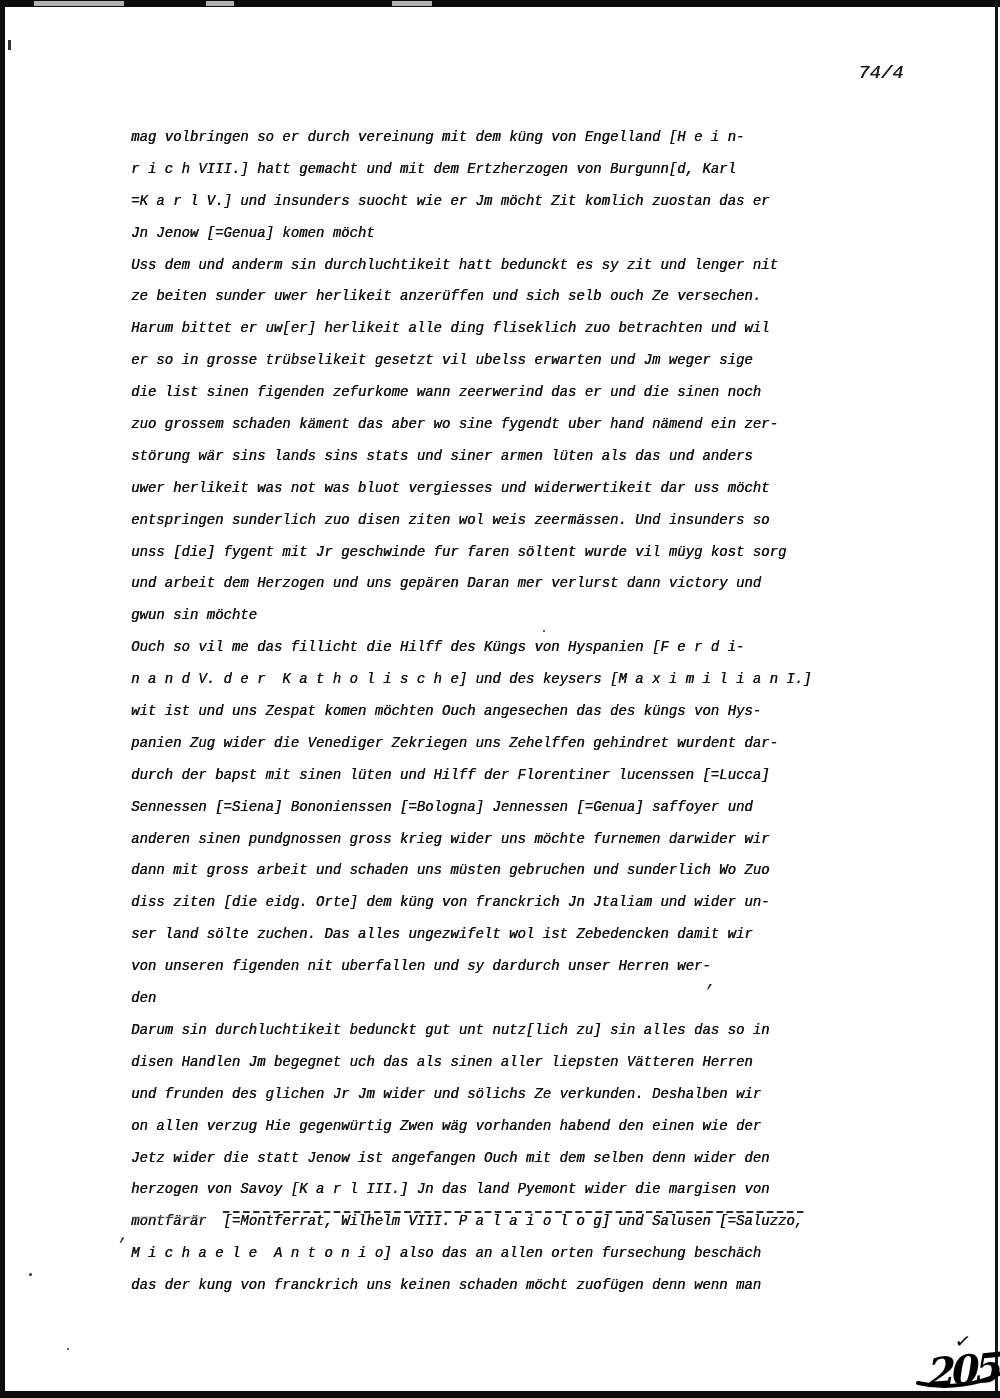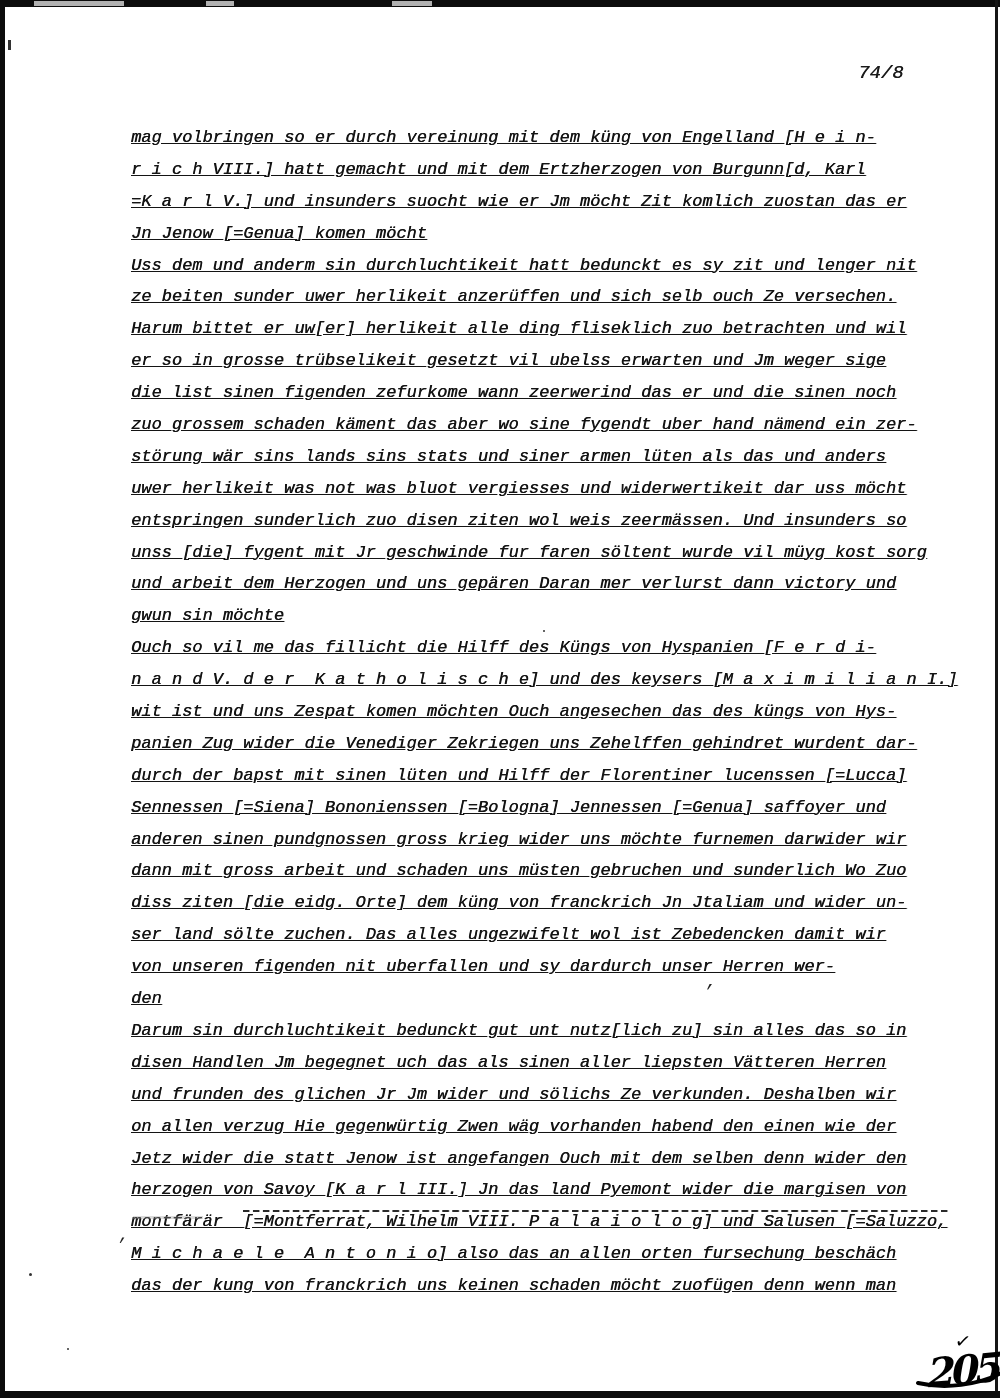--- a/index.html
+++ b/index.html
@@ -17,24 +17,23 @@
   .speck{position:absolute;background:#333;border-radius:50%;}
 
   
   .page-number{
     position:absolute;left:858px;top:62px;
     font-style:italic;font-size:19px;color:#1a1a1a;
     text-shadow:0.4px 0 0 currentColor;
   }
   .text-block{
     position:absolute;left:131px;top:122px;width:850px;
-    font-style:italic;font-size:17px;line-height:31.9px;color:#141414;
+    font-style:italic;font-size:14px;line-height:31.9px;color:#141414;
     white-space:pre;
     text-shadow:0.4px 0 0 currentColor;
-    text-decoration:underline;
   }
   .line{height:31.9px;}
   .overline{
     text-decoration:overline;
     text-decoration-style:dashed;
     text-decoration-thickness:2px;
     text-decoration-color:#2a2a2a;
   }
   .smudge{position:absolute;left:133px;top:1216px;width:70px;height:3px;background:#9a9a9a;opacity:.35;}
   .margin-mark{
@@ -71,21 +70,21 @@
   <div class="scan-top-gap" style="left:392px;width:40px;"></div>
   <div class="scan-left"></div>
   <div class="scan-right"></div>
   <div class="scan-bottom"></div>
 
   <div class="speck" style="left:29px;top:1273px;width:3px;height:3px;"></div>
   <div class="speck" style="left:67px;top:1348px;width:2px;height:2px;"></div>
   <div class="speck" style="left:543px;top:630px;width:2px;height:2px;"></div>
   <div class="speck" style="left:8px;top:40px;width:3px;height:10px;border-radius:0;"></div>
 
-  <div class="page-number">74/8</div>
+  <div class="page-number">74/4</div>
 
   <div class="text-block"><div class="line">mag volbringen so er durch vereinung mit dem küng von Engelland [H e i n-</div><div class="line">r i c h VIII.] hatt gemacht und mit dem Ertzherzogen von Burgunn[d, Karl</div><div class="line">=K a r l V.] und insunders suocht wie er Jm möcht Zit komlich zuostan das er</div><div class="line">Jn Jenow [=Genua] komen möcht</div><div class="line">Uss dem und anderm sin durchluchtikeit hatt bedunckt es sy zit und lenger nit</div><div class="line">ze beiten sunder uwer herlikeit anzerüffen und sich selb ouch Ze versechen.</div><div class="line">Harum bittet er uw[er] herlikeit alle ding fliseklich zuo betrachten und wil</div><div class="line">er so in grosse trübselikeit gesetzt vil ubelss erwarten und Jm weger sige</div><div class="line">die list sinen figenden zefurkome wann zeerwerind das er und die sinen noch</div><div class="line">zuo grossem schaden käment das aber wo sine fygendt uber hand nämend ein zer-</div><div class="line">störung wär sins lands sins stats und siner armen lüten als das und anders</div><div class="line">uwer herlikeit was not was bluot vergiesses und widerwertikeit dar uss möcht</div><div class="line">entspringen sunderlich zuo disen ziten wol weis zeermässen. Und insunders so</div><div class="line">unss [die] fygent mit Jr geschwinde fur faren söltent wurde vil müyg kost sorg</div><div class="line">und arbeit dem Herzogen und uns gepären Daran mer verlurst dann victory und</div><div class="line">gwun sin möchte</div><div class="line">Ouch so vil me das fillicht die Hilff des Küngs von Hyspanien [F e r d i-</div><div class="line">n a n d V. d e r  K a t h o l i s c h e] und des keysers [M a x i m i l i a n I.]</div><div class="line">wit ist und uns Zespat komen möchten Ouch angesechen das des küngs von Hys-</div><div class="line">panien Zug wider die Venediger Zekriegen uns Zehelffen gehindret wurdent dar-</div><div class="line">durch der bapst mit sinen lüten und Hilff der Florentiner lucenssen [=Lucca]</div><div class="line">Sennessen [=Siena] Bononienssen [=Bologna] Jennessen [=Genua] saffoyer und</div><div class="line">anderen sinen pundgnossen gross krieg wider uns möchte furnemen darwider wir</div><div class="line">dann mit gross arbeit und schaden uns müsten gebruchen und sunderlich Wo Zuo</div><div class="line">diss ziten [die eidg. Orte] dem küng von franckrich Jn Jtaliam und wider un-</div><div class="line">ser land sölte zuchen. Das alles ungezwifelt wol ist Zebedencken damit wir</div><div class="line">von unseren figenden nit uberfallen und sy dardurch unser Herren wer-</div><div class="line">den</div><div class="line">Darum sin durchluchtikeit bedunckt gut unt nutz[lich zu] sin alles das so in</div><div class="line">disen Handlen Jm begegnet uch das als sinen aller liepsten Vätteren Herren</div><div class="line">und frunden des glichen Jr Jm wider und sölichs Ze verkunden. Deshalben wir</div><div class="line">on allen verzug Hie gegenwürtig Zwen wäg vorhanden habend den einen wie der</div><div class="line">Jetz wider die statt Jenow ist angefangen Ouch mit dem selben denn wider den</div><div class="line">herzogen von Savoy [K a r l III.] Jn das land Pyemont wider die margisen von</div><div class="line"><span>montfärär  </span><span class="overline">[=Montferrat, Wilhelm VIII. P a l a i o l o g] und Salusen [=Saluzzo,</span></div><div class="line">M i c h a e l e  A n t o n i o] also das an allen orten fursechung beschäch</div><div class="line">das der kung von franckrich uns keinen schaden möcht zuofügen denn wenn man</div></div>
 
   <div class="smudge"></div>
   <div class="margin-mark">,</div>
   <div class="stray-mark">’</div>
 
   <div class="hw-check">✓</div>
   <div class="hw-number">205</div>
   <svg class="hw-swoosh" width="92" height="20" viewBox="0 0 92 20">

